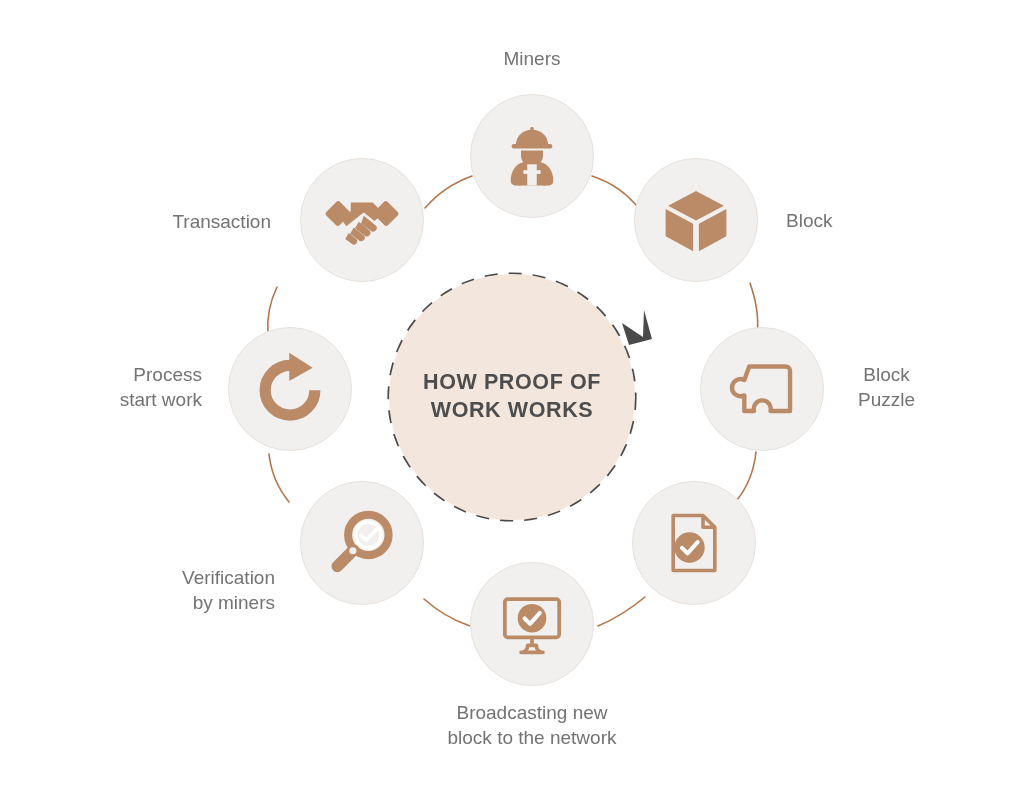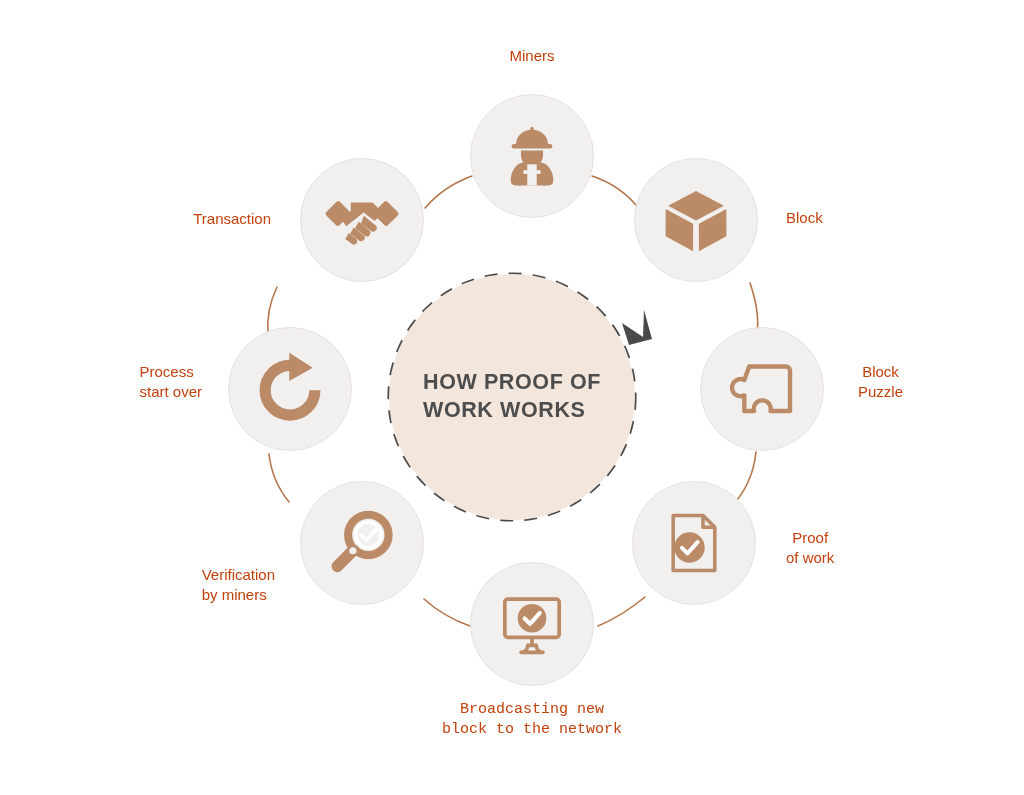--- a/index.html
+++ b/index.html
@@ -20,21 +20,21 @@
     pointer-events:none;
   }
   
   .hub {
     position:absolute;
     width:246px; height:246px;
     left:389px; top:274px;
     border-radius:50%;
     background:#f2e6dd;
     display:flex; align-items:center; justify-content:center;
-    text-align:left;
+    text-align:center;
   }
   .hub-title {
     font-size:21.5px;
     font-weight:bold;
     letter-spacing:0.6px;
     line-height:1.28;
     color:#4d4d4d;
     white-space:pre-line;
     max-width:200px;
   }
@@ -44,27 +44,27 @@
     width:124px; height:124px;
     border-radius:50%;
     background:#f1f0ef;
     border:1px solid #e6e1dd;
     display:flex; align-items:center; justify-content:center;
   }
   .node svg { display:block; }
   
   .label {
     position:absolute;
-    font-size:15px;
+    font-size:19px;
     line-height:1.33;
-    color:#c2410c;
+    color:#737373;
     white-space:pre-line;
   }
   .lbl-c  { text-align:center; transform:translateX(-50%); }
-  .lbl-l  { text-align:left;  transform:translateX(-100%); }
+  .lbl-l  { text-align:right;  transform:translateX(-100%); }
   .lbl-r  { text-align:center; }
 </style>
 </head>
 <body>
 
 <div id="stage">
 
   <svg id="arcs" viewBox="0 0 1024 795" xmlns="http://www.w3.org/2000/svg">
     <g fill="none" stroke="#b5744a" stroke-width="1.6" stroke-linecap="round">
       <path d="M 592 176 Q 622 186 640 210"></path>
@@ -139,35 +139,33 @@
   <div class="node" style="left:632px; top:481px;">
     <span>
       <svg width="72" height="72" viewBox="0 0 64 64">
         <path d="M13.5 7.5 h26.5 l10.5 10.5 v38.5 h-37 Z" fill="none" stroke="#bb8b68" stroke-width="3.2" stroke-linejoin="round"></path>
         <path d="M40 7.5 v10.5 h10.5" fill="none" stroke="#bb8b68" stroke-width="3.2" stroke-linejoin="round"></path>
         <circle cx="28" cy="36" r="13.5" fill="#bb8b68"></circle>
         <path d="M21.3 36.3 L26.2 41.2 L35.2 31.2" fill="none" stroke="#ffffff" stroke-width="3.6" stroke-linecap="round" stroke-linejoin="round"></path>
       </svg>
     </span>
   </div>
-  <div class="label lbl-r" style="left:786px; top:528px;">Proof
-of work</div>
 
   <div class="node" style="left:470px; top:562px;">
     <span>
       <svg width="74" height="74" viewBox="0 0 64 64">
         <rect x="8.5" y="10.5" width="47" height="33" rx="2.4" fill="none" stroke="#bb8b68" stroke-width="3.2"></rect>
         <circle cx="32" cy="27" r="12.4" fill="#bb8b68"></circle>
         <path d="M25.6 27.2 L30.3 31.9 L38.8 22.4" fill="none" stroke="#ffffff" stroke-width="3.5" stroke-linecap="round" stroke-linejoin="round"></path>
         <path d="M32 43.5 v7" fill="none" stroke="#bb8b68" stroke-width="3.2"></path>
         <path d="M22.5 56.5 c4 0 5.5 -2.2 5.8 -6 h7.4 c0.3 3.8 1.8 6 5.8 6 Z" fill="none" stroke="#bb8b68" stroke-width="3.2" stroke-linejoin="round"></path>
       </svg>
     </span>
   </div>
-  <div class="label lbl-c" style="left:532px; top:700px;font-family:Liberation Mono, monospace;">Broadcasting new
+  <div class="label lbl-c" style="left:532px; top:700px;">Broadcasting new
 block to the network</div>
 
   <div class="node" style="left:300px; top:481px;">
     <span>
       <svg width="74" height="74" viewBox="0 0 64 64">
         <circle cx="37.5" cy="25" r="17.5" fill="none" stroke="#bb8b68" stroke-width="7"></circle>
         <circle cx="37.5" cy="25" r="11" fill="none" stroke="#ffffff" stroke-width="3"></circle>
         <path d="M31.3 25.2 L35.6 29.6 L44.2 20.4" fill="none" stroke="#ffffff" stroke-width="3.4" stroke-linecap="round" stroke-linejoin="round"></path>
         <path d="M24.6 38.2 L10.6 52.2" stroke="#bb8b68" stroke-width="10" stroke-linecap="round"></path>
         <circle cx="24.1" cy="38.7" r="3.1" fill="#f1f0ef"></circle>
@@ -179,21 +177,21 @@
 
   <div class="node" style="left:228px; top:327px;">
     <span>
       <svg width="78" height="78" viewBox="0 0 64 64">
         <path d="M32 12.6 A20.4 20.4 0 1 0 52.4 33" fill="none" stroke="#bb8b68" stroke-width="9.2" stroke-linecap="butt"></path>
         <path d="M31.4 2.2 L50.6 14.6 L31.4 25.4 Z" fill="#bb8b68"></path>
       </svg>
     </span>
   </div>
   <div class="label lbl-l" style="left:202px; top:362px;">Process
-start over</div>
+start work</div>
 
   <div class="node" style="left:300px; top:158px;">
     <span>
       <svg width="80" height="80" viewBox="0 0 64 64">
         <g fill="#bb8b68">
           <path d="M3.6 25.4 L11.4 17.6 a2.2 2.2 0 0 1 3.1 0 L22 25.1 a2.2 2.2 0 0 1 0 3.1
                    l-7.8 7.8 a2.2 2.2 0 0 1 -3.1 0 L3.6 28.5 a2.2 2.2 0 0 1 0 -3.1 Z"></path>
           <path d="M60.4 25.4 L52.6 17.6 a2.2 2.2 0 0 0 -3.1 0 L42 25.1 a2.2 2.2 0 0 0 0 3.1
                    l7.8 7.8 a2.2 2.2 0 0 0 3.1 0 l7.5 -7.5 a2.2 2.2 0 0 0 0 -3.1 Z"></path>
           <path d="M23.1 17.9 h17.4 l8.4 8.6 l-6.9 6.3 l-8.6 -6.9 l-5.9 4.5

